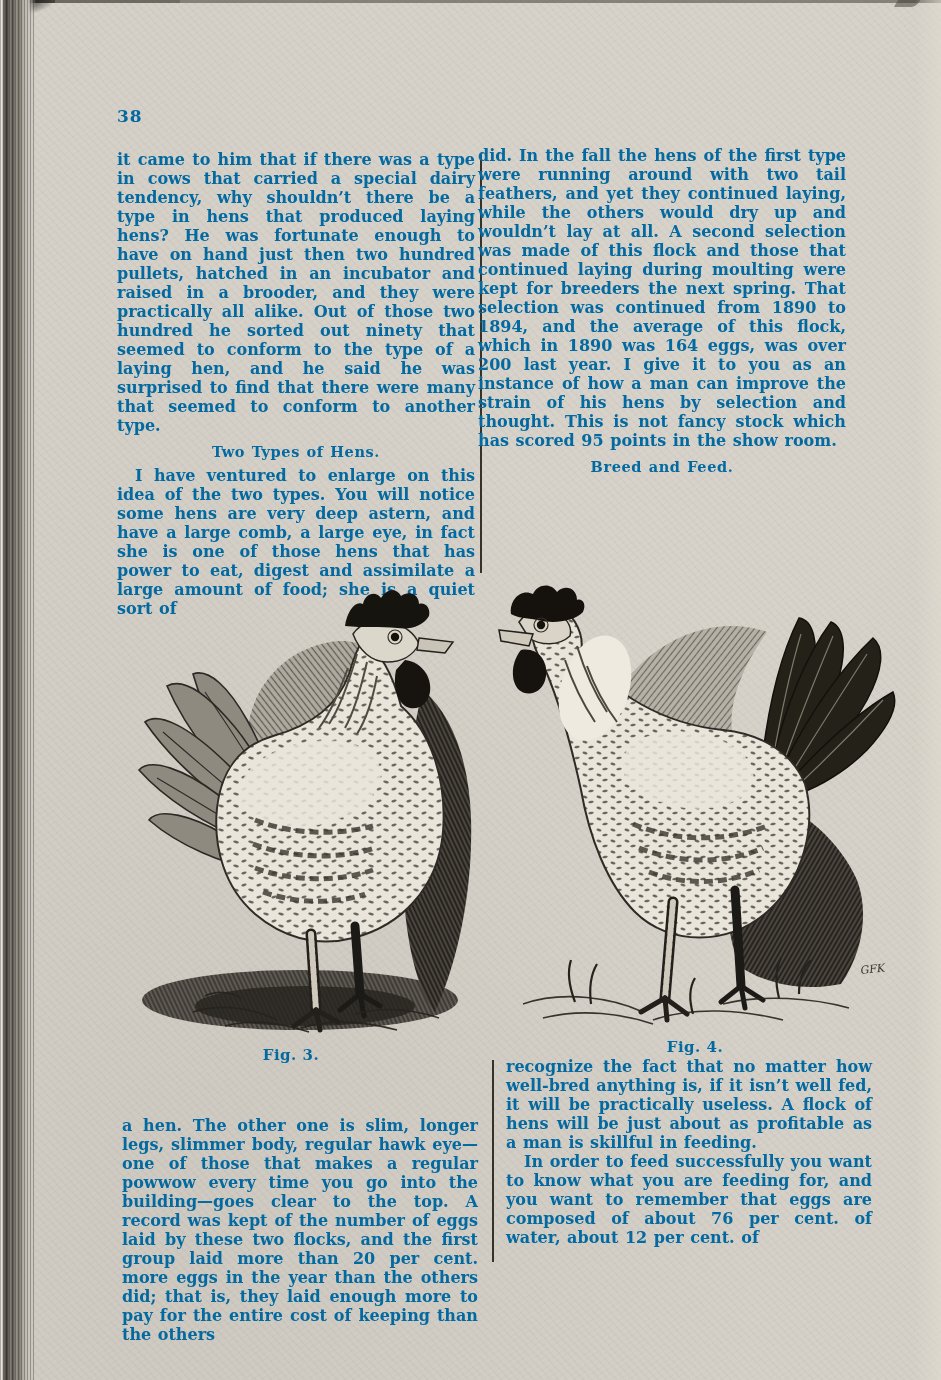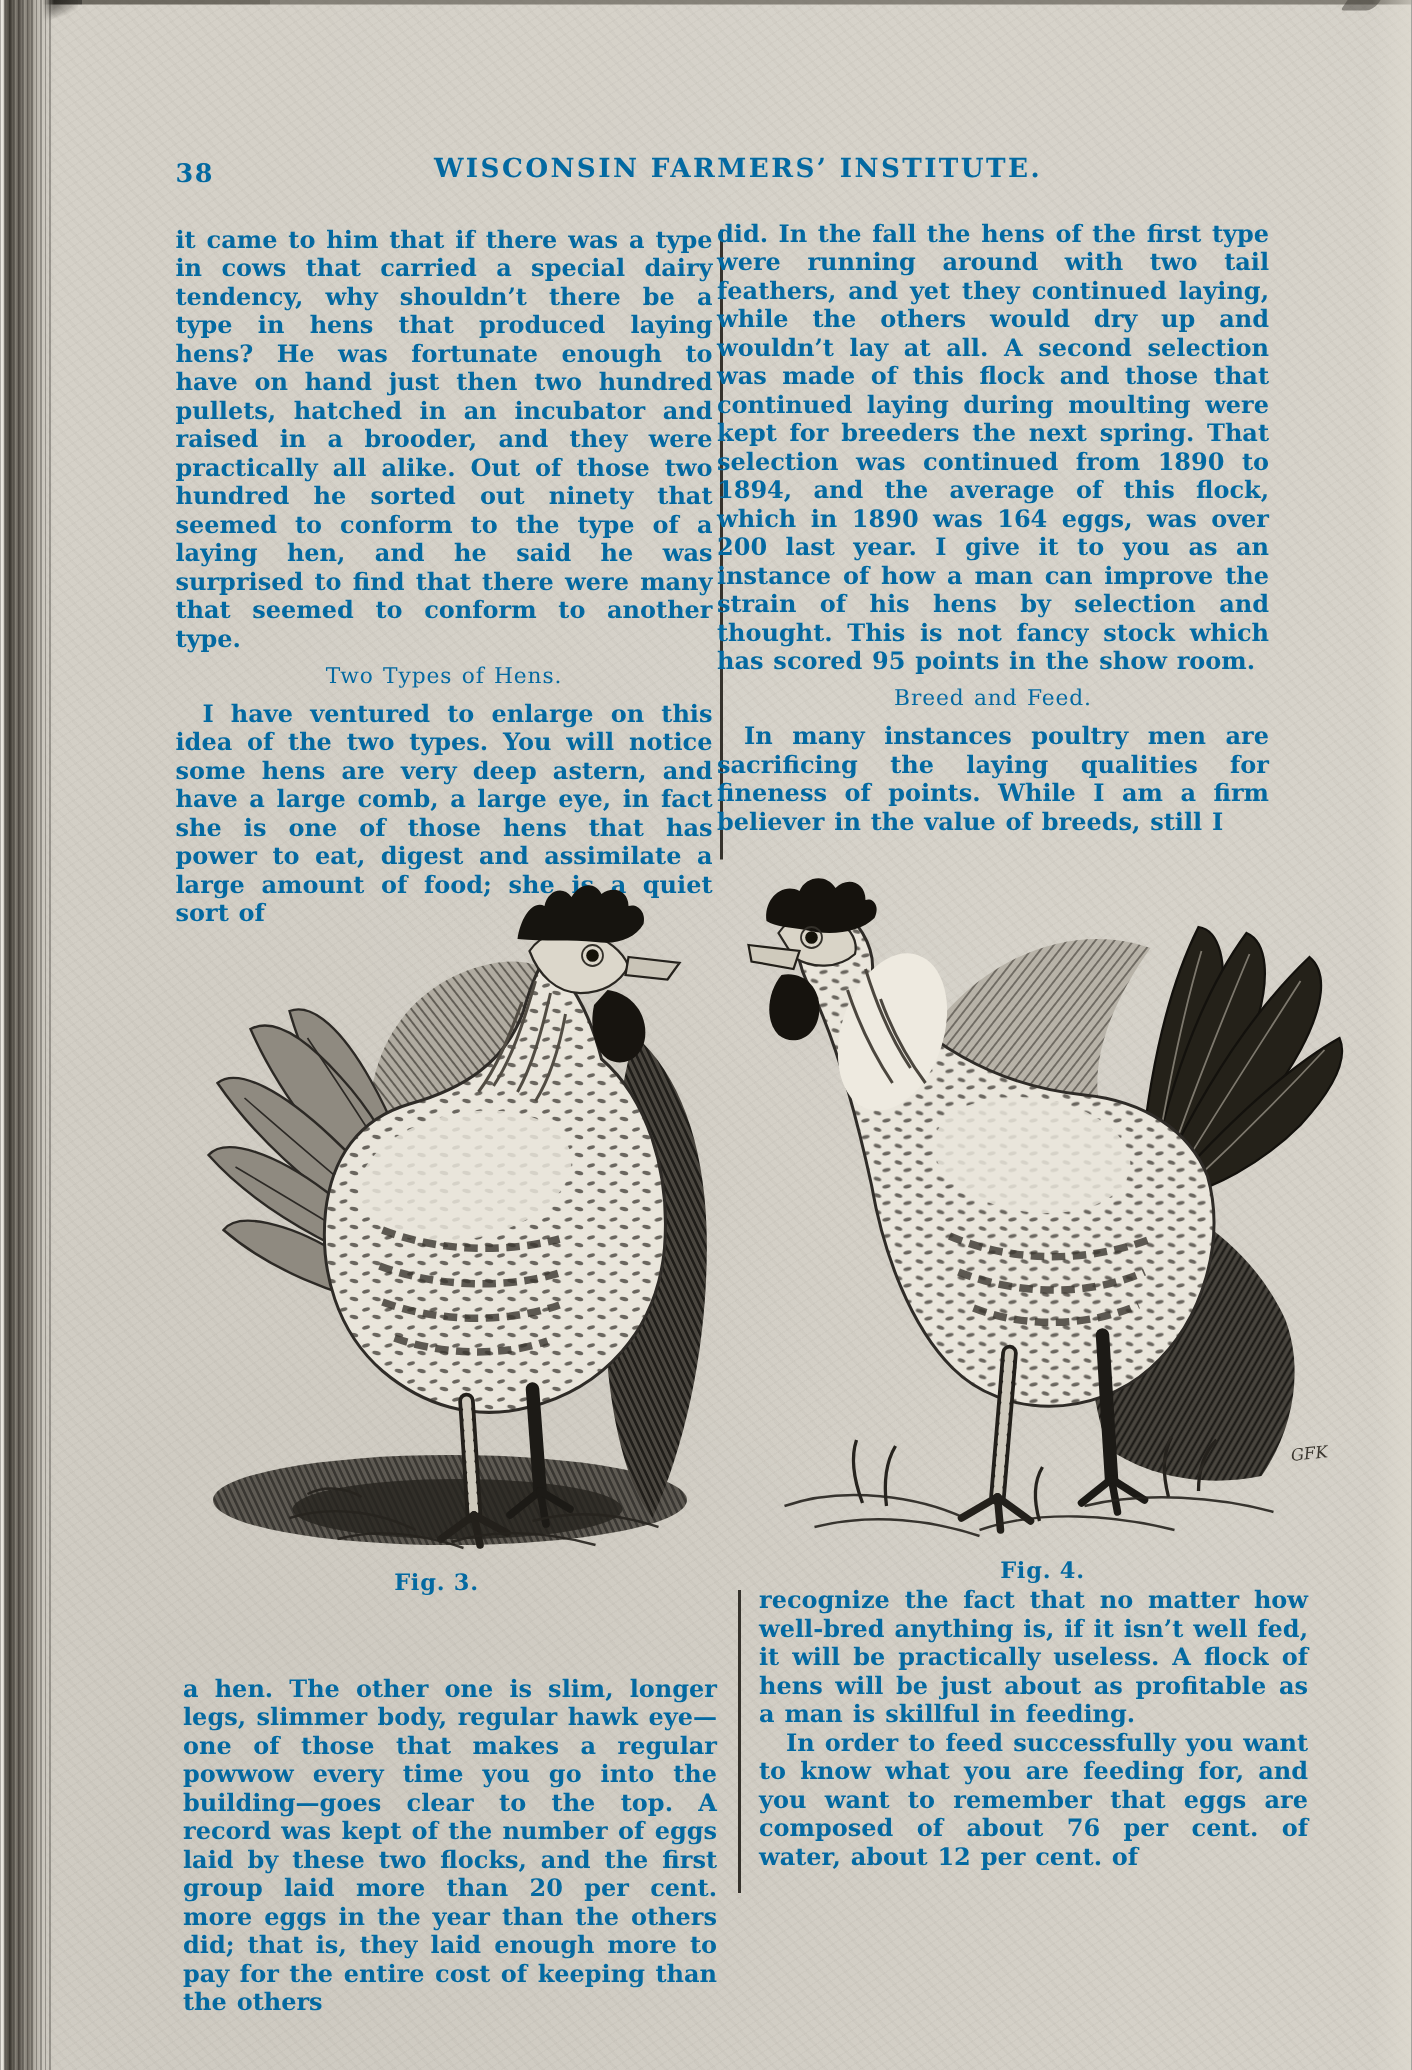--- a/index.html
+++ b/index.html
@@ -33,21 +33,21 @@
     background:linear-gradient(270deg,#e0dcd1,rgba(224,220,209,0));}
 
   .pagenum{position:absolute;left:117px;top:106px;font-size:17px;font-weight:bold;letter-spacing:1px;}
   .title{position:absolute;left:112px;width:760px;top:103px;text-align:center;
     font-size:17.5px;font-weight:bold;letter-spacing:1.6px;}
 
   .col{position:absolute;text-align:justify;font-size:16px;line-height:19px;font-weight:bold;
     word-spacing:1px;}
   .col p{margin:0;}
   .col p.ind{text-indent:18px;}
-  .col .xhead{margin:7px 0 5px;text-align:center;font-size:14.5px;font-weight:normal;letter-spacing:.6px;}
+  .col .xhead{margin:7px 0 5px;text-align:center;font-size:14.5px;font-weight:bold;letter-spacing:.6px;}
   #col-tl{left:117px;top:150px;width:358px;}
   #col-tr{left:478px;top:146px;width:368px;}
   #col-bl{left:122px;top:1116px;width:356px;}
   #col-br{left:506px;top:1057px;width:366px;}
 
   .vrule{position:absolute;width:2px;background:#35322c;}
   #rule-top{left:480px;top:153px;height:420px;}
   #rule-bot{left:492px;top:1060px;height:202px;}
 
   figure{position:absolute;margin:0;text-align:center;}
@@ -59,34 +59,32 @@
 <body>
 
 <div class="page">
   <div class="top-edge"></div>
   <div class="corner-blob-tl"></div>
   <div class="tick-tr"></div>
   <div class="right-edge"></div>
   <div class="binding"></div>
 
   <div class="pagenum">38</div>
-  <div class="title">WISCONSIN FARMERS’ INSTITUTE.</div>
 
   <div class="col" id="col-tl">
     <p>it came to him that if there was a type in cows that carried a special dairy tendency, why shouldn’t there be a type in hens that produced laying hens?  He was fortunate enough to have on hand just then two hundred pullets, hatched in an incubator and raised in a brooder, and they were practically all alike.  Out of those two hundred he sorted out ninety that seemed to conform to the type of a laying hen, and he said he was surprised to find that there were many that seemed to conform to another type.</p>
     <div class="xhead">Two Types of Hens.</div>
     <p class="ind">I have ventured to enlarge on this idea of the two types.  You will notice some hens are very deep astern, and have a large comb, a large eye, in fact she is one of those hens that has power to eat, digest and assimilate a large amount of food; she is a quiet sort of</p>
   </div>
 
   <div class="vrule" id="rule-top"></div>
 
   <div class="col" id="col-tr">
     <p>did.  In the fall the hens of the first type were running around with two tail feathers, and yet they continued laying, while the others would dry up and wouldn’t lay at all.  A second selection was made of this flock and those that continued laying during moulting were kept for breeders the next spring.  That selection was continued from 1890 to 1894, and the average of this flock, which in 1890 was 164 eggs, was over 200 last year.  I give it to you as an instance of how a man can improve the strain of his hens by selection and thought.  This is not fancy stock which has scored 95 points in the show room.</p>
     <div class="xhead">Breed and Feed.</div>
-    <p class="ind">In many instances poultry men are sacrificing the laying qualities for fineness of points.  While I am a firm believer in the value of breeds, still I</p>
   </div>
 
   <figure id="fig3">
     <svg width="374" height="452" viewBox="0 0 372 452">
       <defs>
         <pattern id="f3h" width="5" height="5" patternUnits="userSpaceOnUse" patternTransform="rotate(-38)">
           <rect width="5" height="5" fill="#aba69b"></rect>
           <line x1="2.5" y1="0" x2="2.5" y2="5" stroke="#4e4a42" stroke-width="1.3"></line>
         </pattern>
         <pattern id="f3hd" width="4" height="4" patternUnits="userSpaceOnUse" patternTransform="rotate(-25)">

